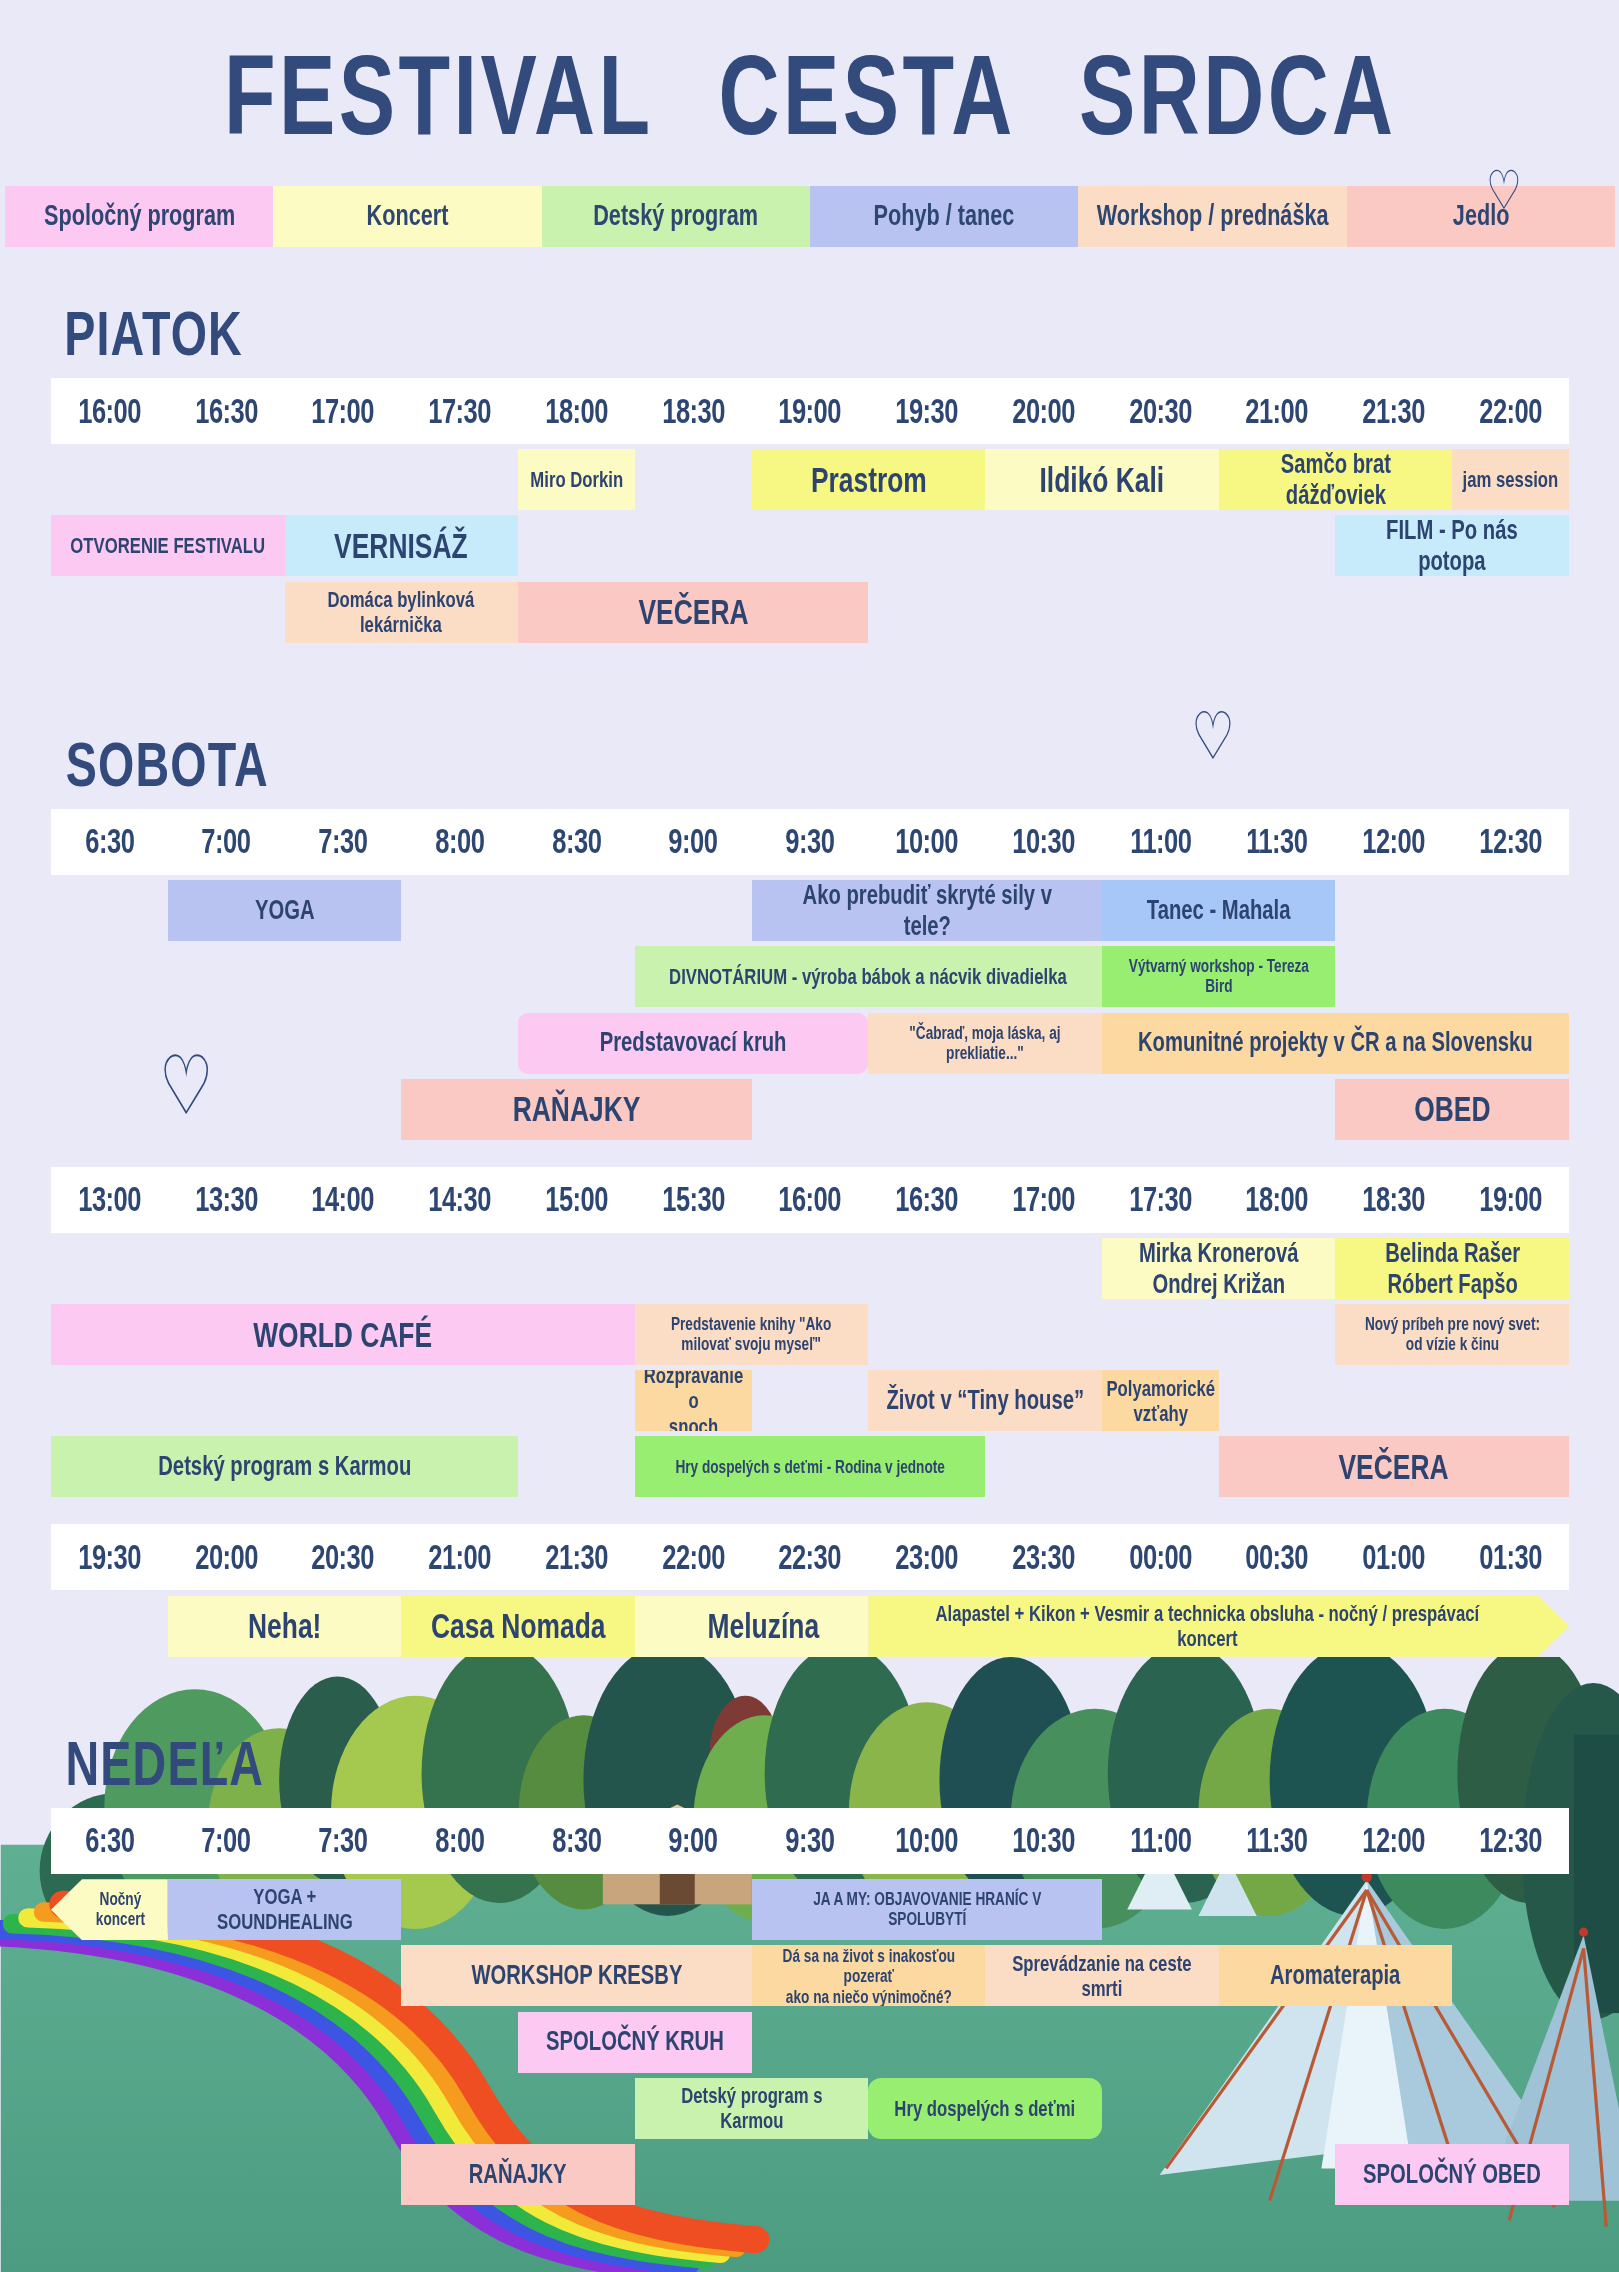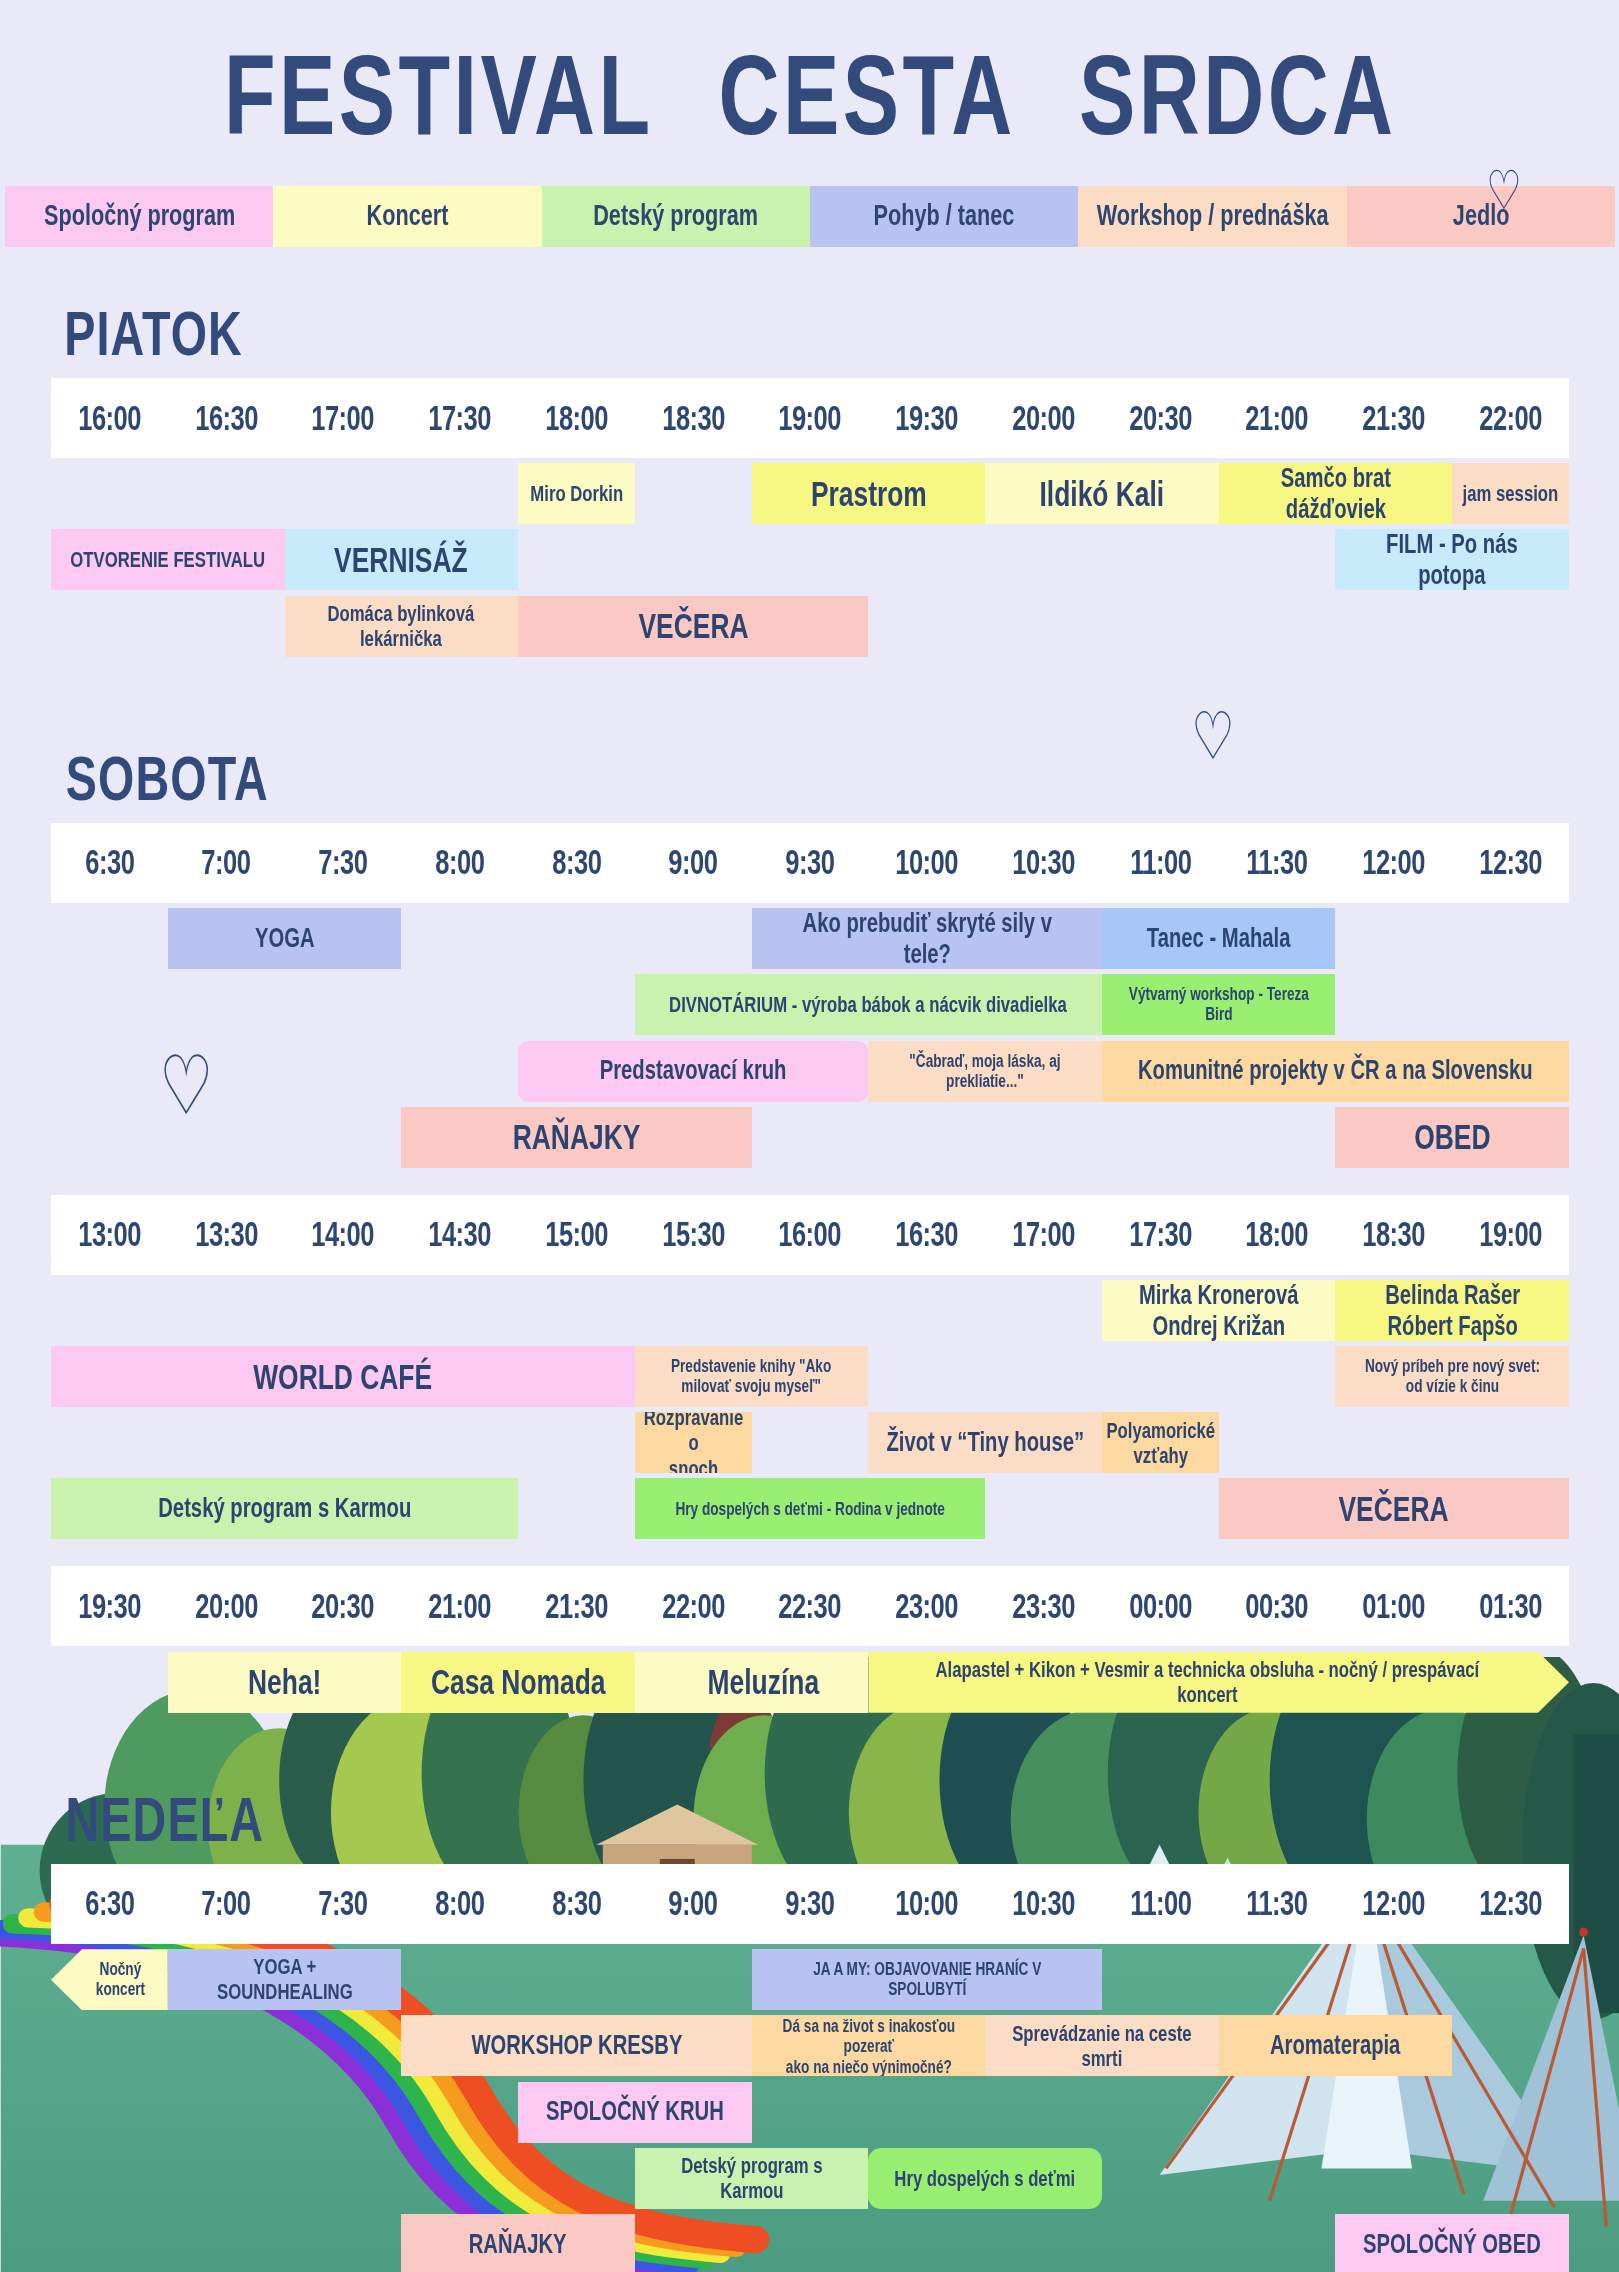--- a/index.html
+++ b/index.html
@@ -16,21 +16,21 @@
   .subtitle .r{font-weight:bold;opacity:.92;font-size:39px;}
 
   
   .legend{display:grid;grid-template-columns:repeat(6,1fr);margin:40px 5.2px 0;height:61px;}
   .legend-item{display:flex;align-items:center;justify-content:center;font-size:24.6px;font-weight:bold;color:#2e4672;}
 
   
   .section-title{margin:56px 0 14.3px 52px;font-size:53px;font-weight:bold;color:#334a7c;letter-spacing:1.3px;}
   .section:nth-child(2) .section-title{margin-top:91px;}
   .section:nth-child(3) .section-title{margin-top:76px;}
-  .timebar{margin:0 51px;background:#ffffff;height:80px;display:grid;grid-template-columns:repeat(13,1fr);}
+  .timebar{margin:0 51px;background:#ffffff;height:66px;display:grid;grid-template-columns:repeat(13,1fr);}
   .eventrow + .timebar{margin-top:27px;}
   .time-cell{display:flex;align-items:center;justify-content:center;}
   .time-cell span{font-size:29px;font-weight:bold;color:#2e4672;letter-spacing:-0.6px;}
   .eventrow{margin:5.2px 51px 0;display:grid;grid-template-columns:repeat(13,1fr);height:61px;}
   .event{display:flex;align-items:center;justify-content:center;text-align:center;
          padding:0 3.9px;overflow:hidden;font-weight:bold;color:#2d4470;line-height:1.12;}
   .event .sq{line-height:1.12;}
   .event.xs .sq{font-size:15.5px;}
   .event.sm .sq{font-size:19px;}
   .event.md .sq{font-size:23px;}

